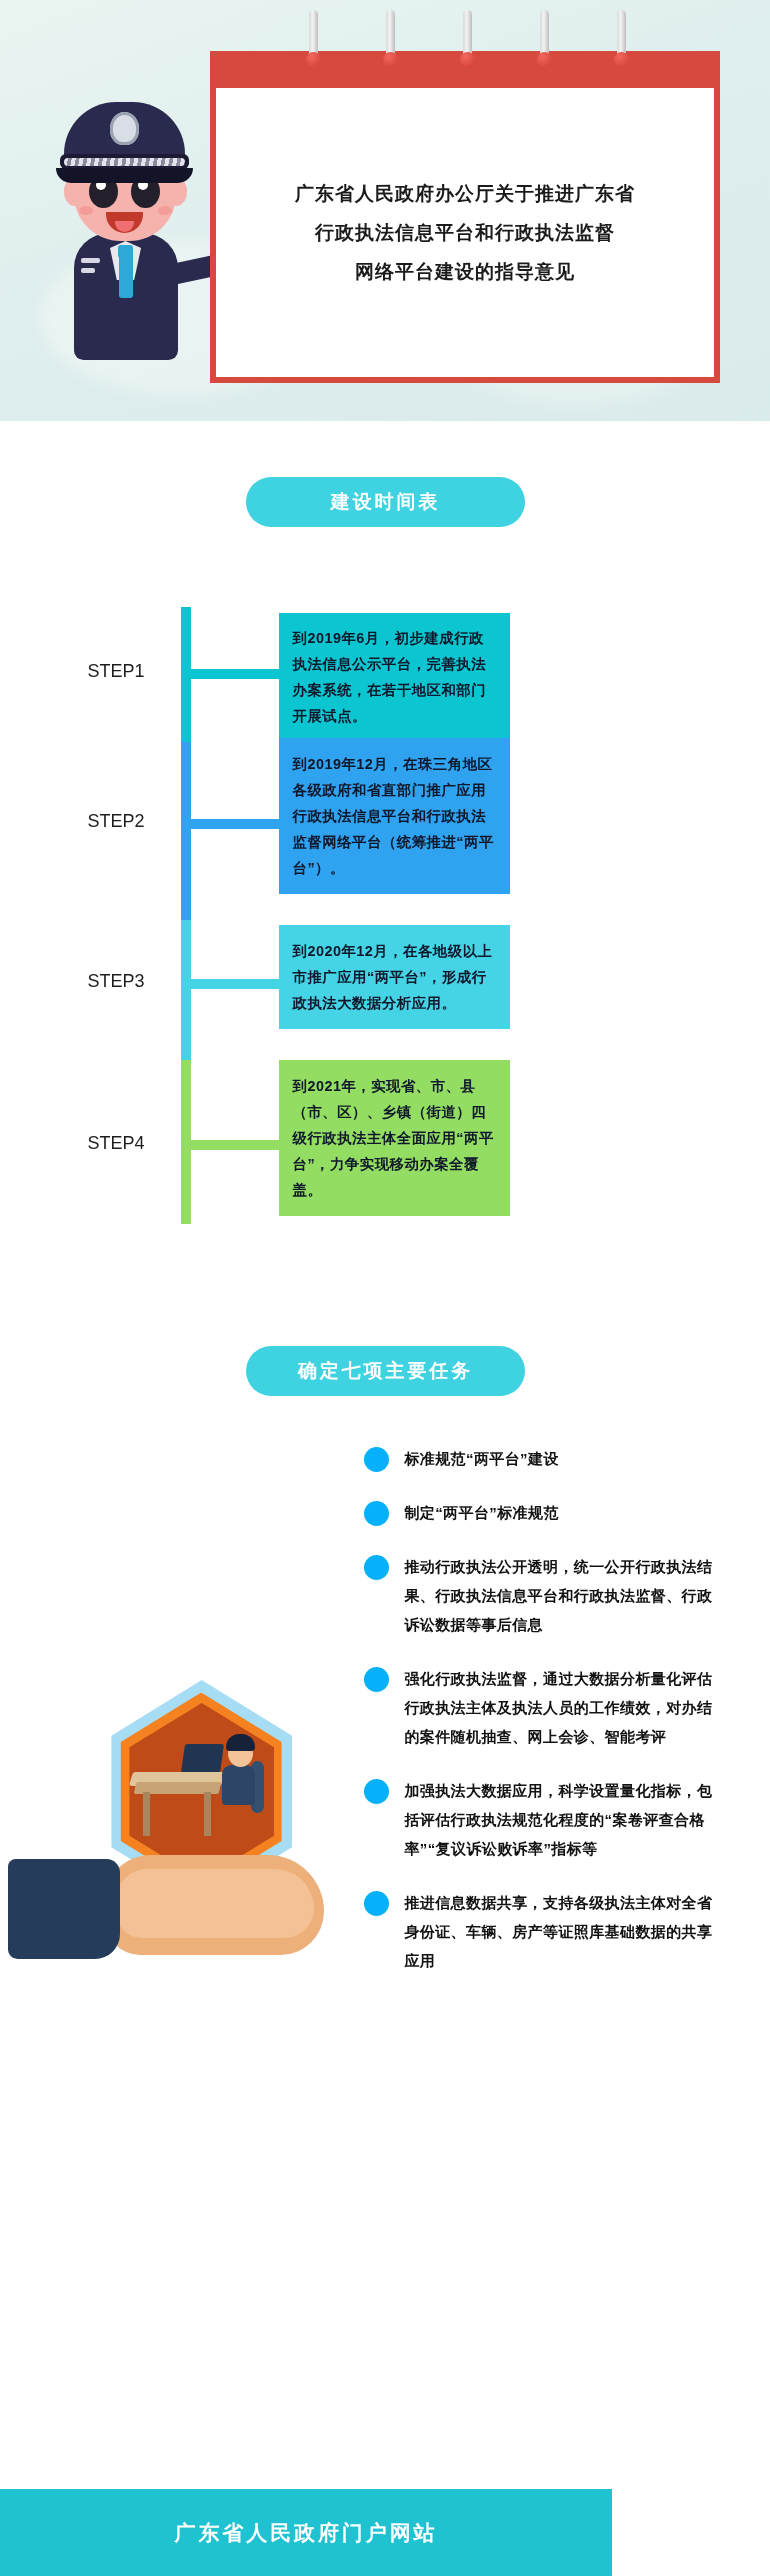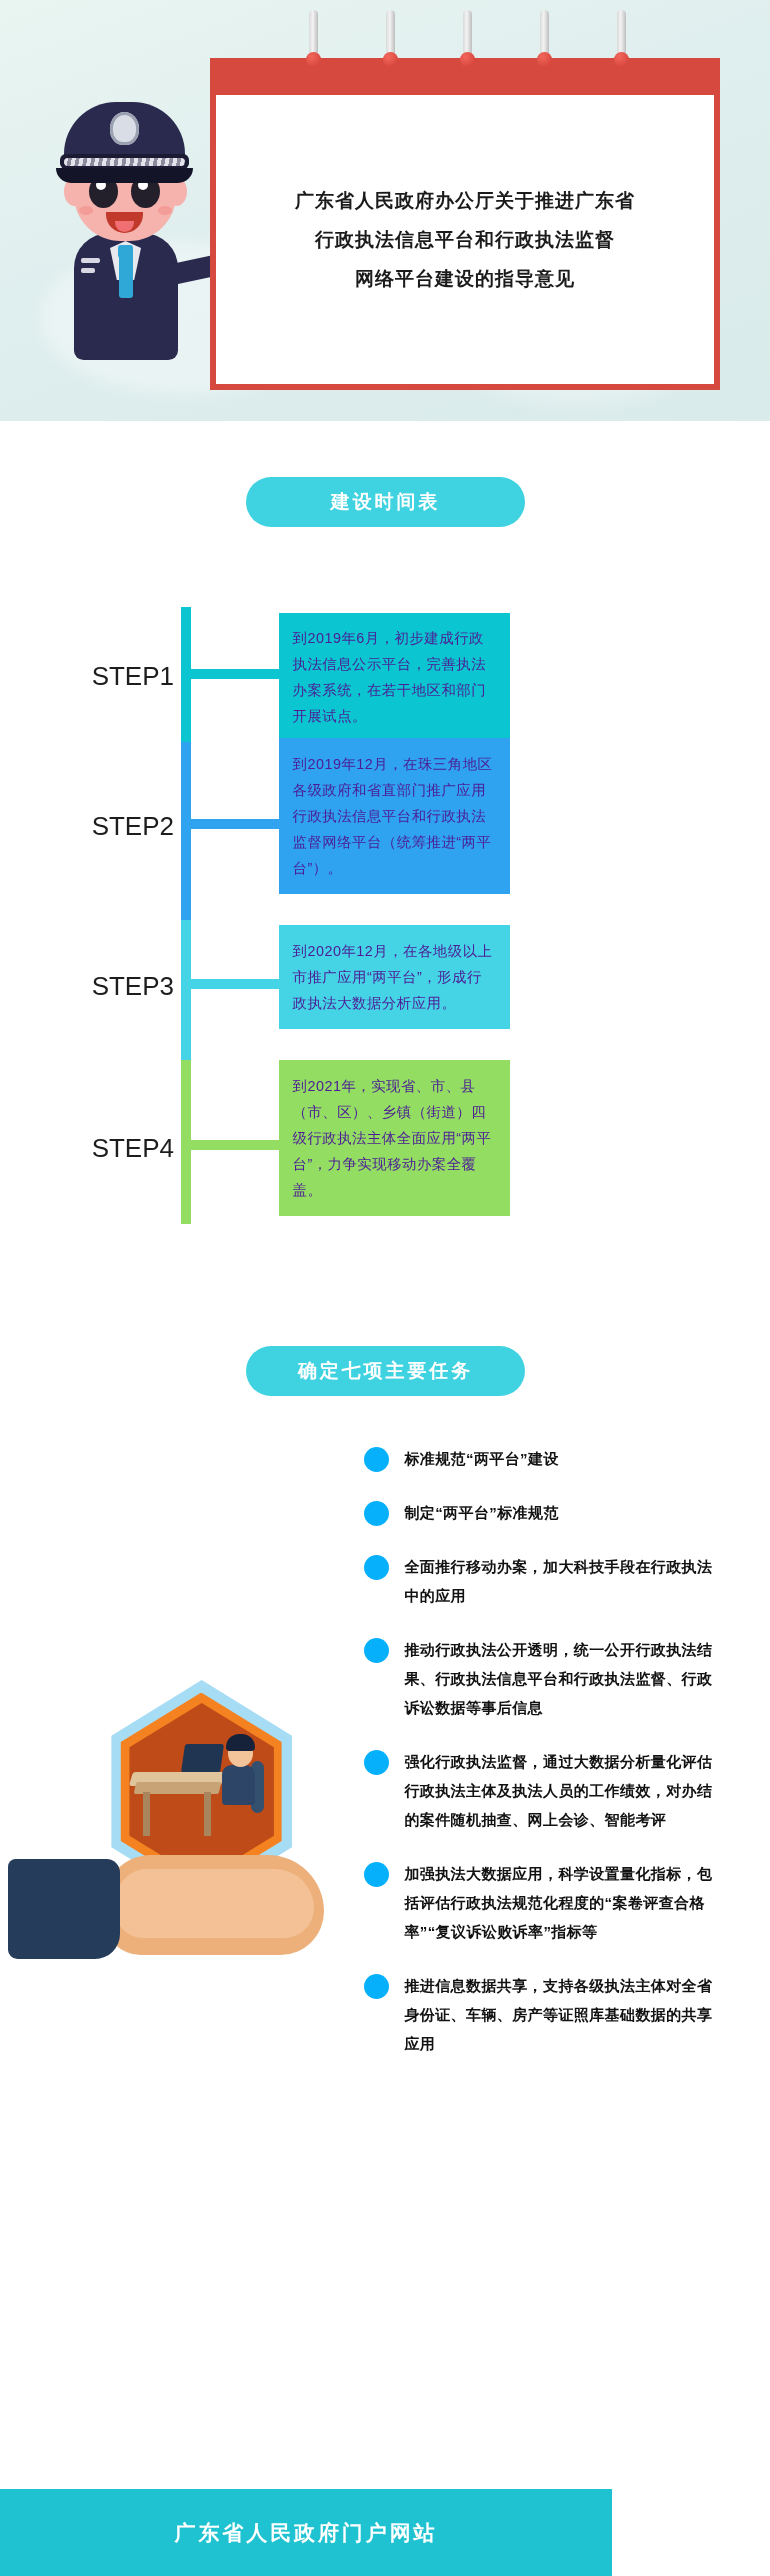--- a/index.html
+++ b/index.html
@@ -30,21 +30,21 @@
     background: rgba(255,255,255,.35); filter: blur(7.7px);
   }
   .hero-soft-b {
     position: absolute; left: 453px; top: 289px;
     width: 250px; height: 116px; border-radius: 50%;
     background: rgba(255,255,255,.30); filter: blur(9.6px);
   }
 
   
   .note-card {
-    position: absolute; left: 210px; top: 58px;
+    position: absolute; left: 210px; top: 51px;
     width: 510px; height: 332px;
     background: #ffffff;
     border: 6.7px solid #d6493f;
   }
   .note-card-top {
     position: absolute; left: 0; top: 0; right: 0; height: 31px;
     background: #d6493f;
   }
   .note-card-inner {
     position: absolute; left: 0; right: 0; top: 31px; bottom: 0;
@@ -183,30 +183,30 @@
   #banner-tasks    { left: 246px; top: 1346px; }
 
   
   .timeline { position: absolute; left: 0; top: 607px; width: 770px; height: 664px; }
   .tl-spine {
     position: absolute; left: 181px; width: 9.6px;
   }
   .tl-step { position: absolute; left: 0; width: 770px; }
   .tl-label {
     position: absolute; left: 58px; width: 116px;
-    font-size: 26px; color: #1d1d1d; text-align: right;
+    font-size: 18px; color: #1d1d1d; text-align: center;
     font-family: "Liberation Sans", sans-serif;
   }
   .tl-connector { position: absolute; left: 181px; height: 9.6px; }
   .tl-box {
     position: absolute; left: 279px; width: 231px;
     padding: 12.5px 13.5px 13.5px 13.5px;
   }
   .tl-box p {
-    font-size: 14.4px; font-weight: normal; color: #4c1d95;
+    font-size: 14.4px; font-weight: bold; color: #0f172a;
     line-height: 26px; letter-spacing: 0.5px;
   }
 
   
   .tasks { position: absolute; left: 0; top: 1444px; width: 770px; }
   .task-row { position: relative; display: flex; align-items: flex-start; margin-bottom: 25px; }
   .task-bullet {
     flex: 0 0 auto; width: 25px; height: 25px; border-radius: 50%;
     background: #07b0fb; margin-left: 364px; margin-right: 15.4px; margin-top: 2.9px;
   }
@@ -421,24 +421,20 @@
     <div class="task-row">
       <div class="task-bullet"></div>
       <div class="task-text">标准规范“两平台”建设</div>
     </div>
     <div class="task-row">
       <div class="task-bullet"></div>
       <div class="task-text">制定“两平台”标准规范</div>
     </div>
     <div class="task-row">
       <div class="task-bullet"></div>
-      <div class="task-text">全面推行移动办案，加大科技手段在行政执法中的应用</div>
-    </div>
-    <div class="task-row">
-      <div class="task-bullet"></div>
       <div class="task-text">推动行政执法公开透明，统一公开行政执法结果、行政执法信息平台和行政执法监督、行政诉讼数据等事后信息</div>
     </div>
     <div class="task-row">
       <div class="task-bullet"></div>
       <div class="task-text">强化行政执法监督，通过大数据分析量化评估行政执法主体及执法人员的工作绩效，对办结的案件随机抽查、网上会诊、智能考评</div>
     </div>
     <div class="task-row">
       <div class="task-bullet"></div>
       <div class="task-text">加强执法大数据应用，科学设置量化指标，包括评估行政执法规范化程度的“案卷评查合格率”“复议诉讼败诉率”指标等</div>
     </div>

